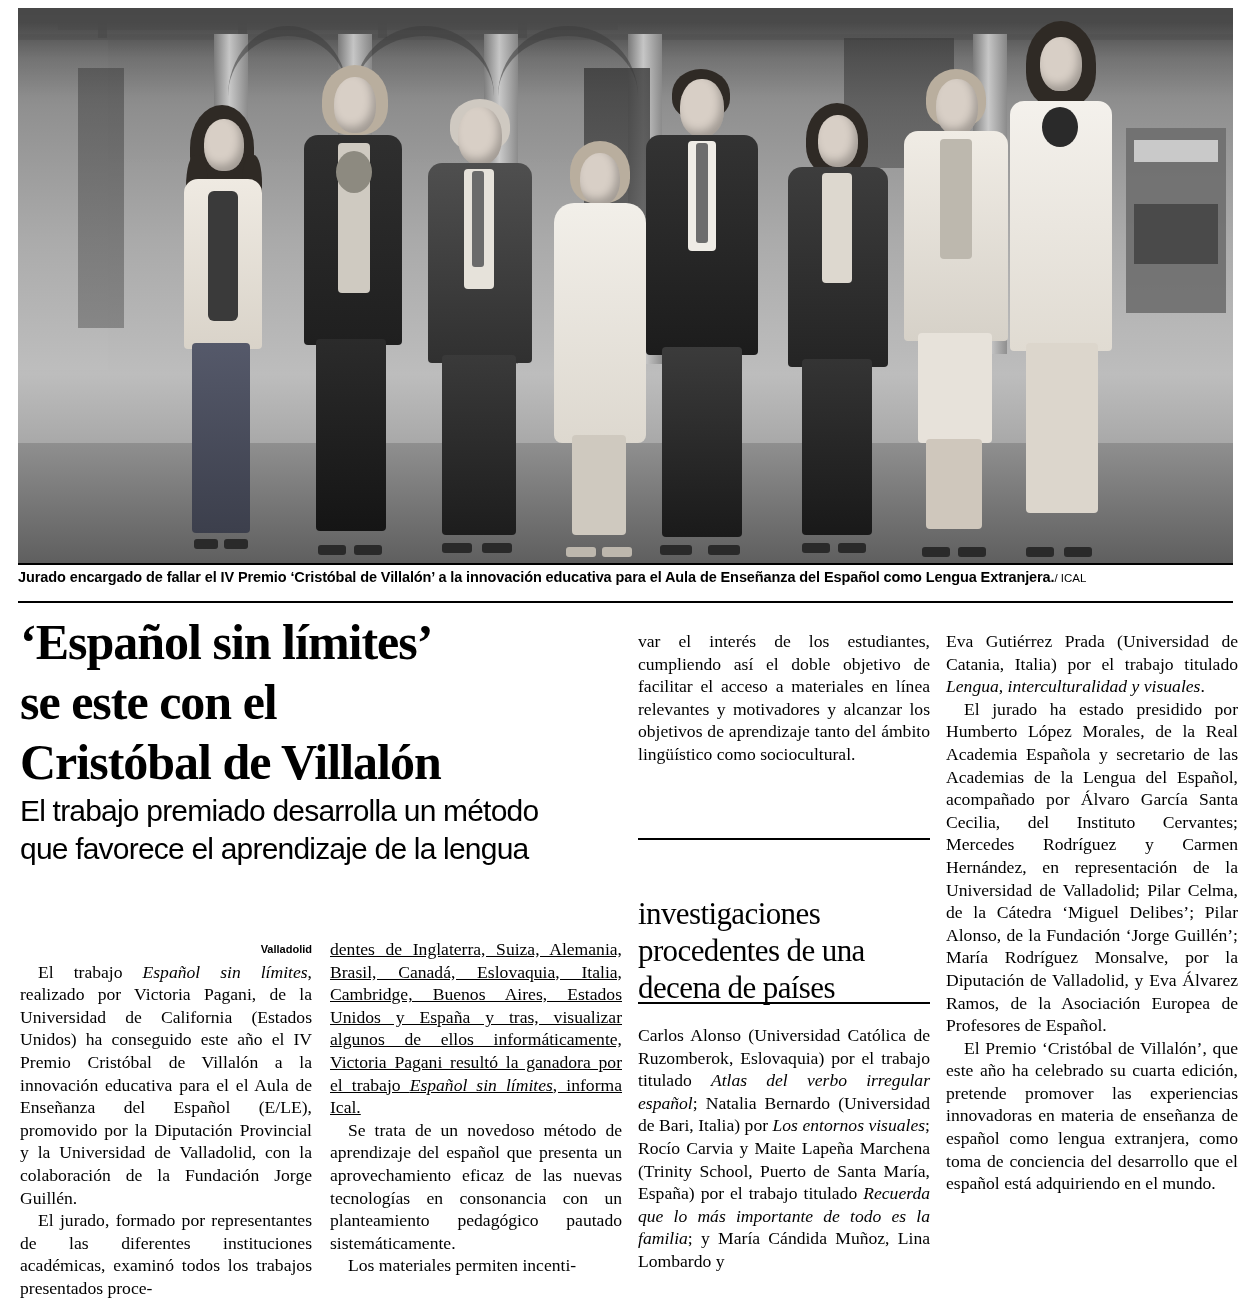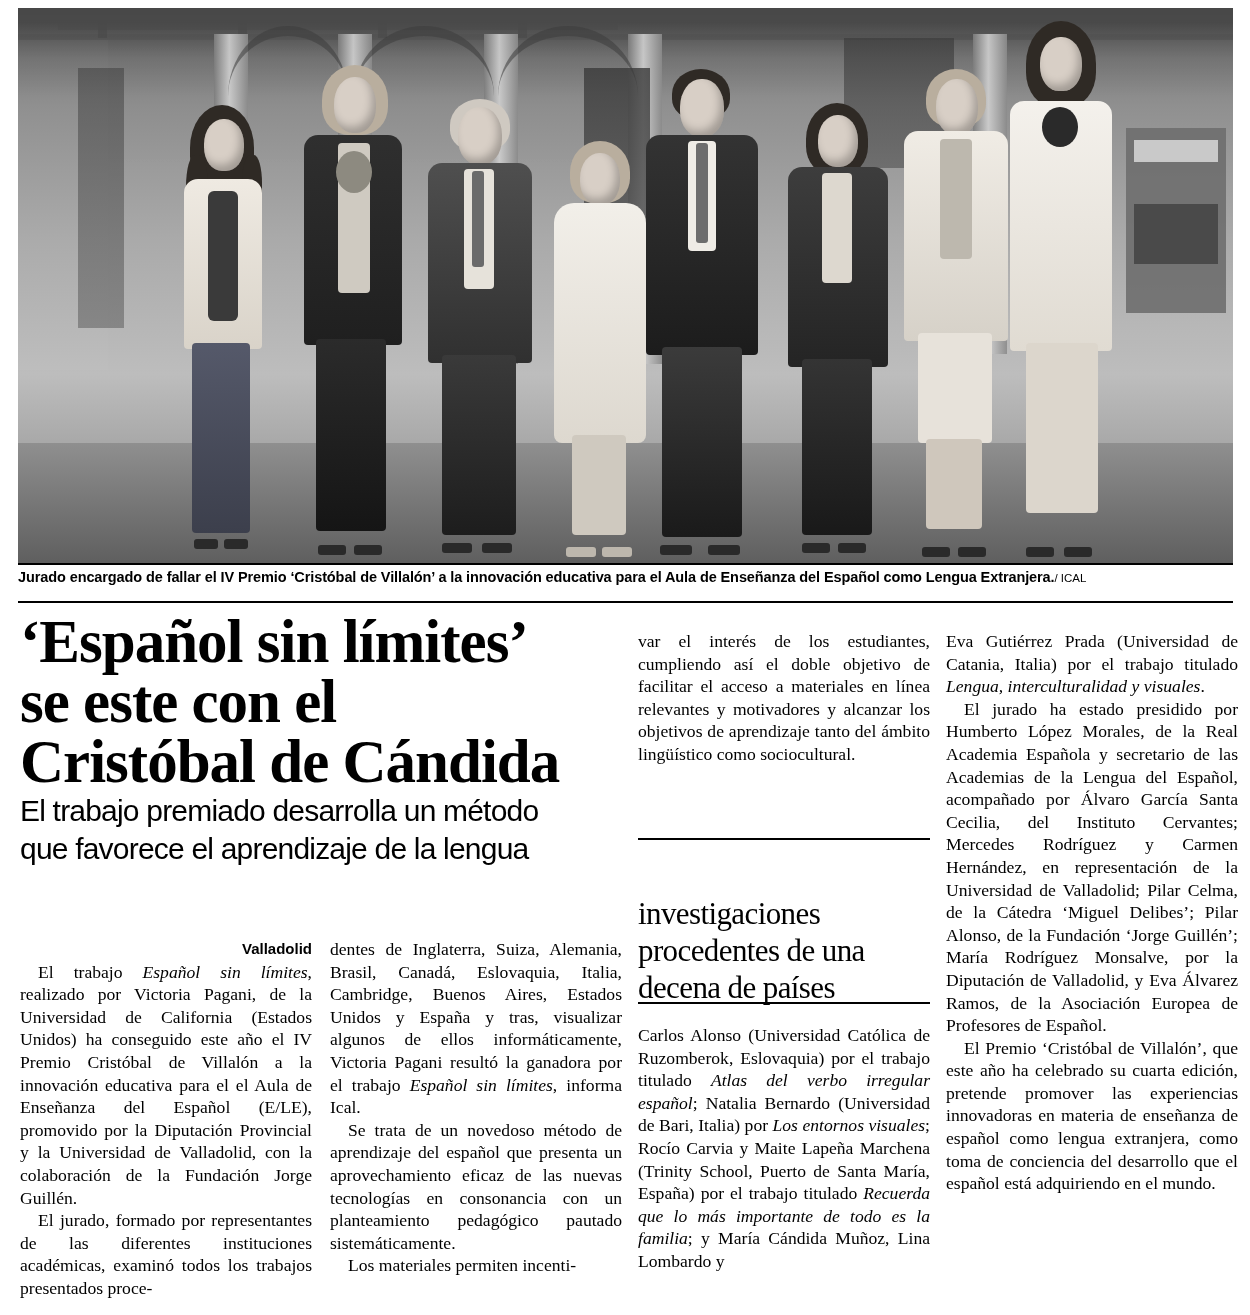--- a/index.html
+++ b/index.html
@@ -133,21 +133,21 @@
   }
 
   
   .headline {
     position: absolute;
     left: 20px;
     top: 612px;
     width: 600px;
     font-family: "Liberation Serif", serif;
     font-weight: bold;
-    font-size: 61px;
+    font-size: 50px;
     line-height: 60px;
     letter-spacing: -1px;
   }
   .subhead {
     position: absolute;
     left: 20px;
     top: 792px;
     width: 600px;
     font-family: "Liberation Sans", sans-serif;
     font-size: 30px;
@@ -163,21 +163,21 @@
     text-align: justify;
     text-justify: inter-word;
     hyphens: auto;
   }
   .col p { margin: 0; text-indent: 18px; }
   .col p.first { text-indent: 18px; }
   .col p + p { margin-top: 0; }
   .dateline {
     font-family: "Liberation Sans", sans-serif;
     font-weight: bold;
-    font-size: 15px;
+    font-size: 11px;
     text-align: right;
     margin: 0 0 2px 0;
     text-indent: 0 !important;
   }
   em { font-style: italic; }
 
   #col1 { left: 20px;  top: 938px; width: 292px; }
   #col2 { left: 330px; top: 938px; width: 292px; }
   #col3 { left: 638px; top: 630px; width: 292px; }
   #col3b{ left: 638px; top: 1024px; width: 292px; }
@@ -326,36 +326,36 @@
 
   <div class="caption-rule" style="top:563px;"></div>
   <div class="caption">
     <span>Jurado encargado de fallar el IV Premio ‘Cristóbal de Villalón’ a la innovación educativa para el Aula de Enseñanza del Español como Lengua Extranjera.</span><span class="credit">/ ICAL</span>
   </div>
   <div class="caption-rule" style="top:601px;"></div>
 
   <h1 class="headline" style="margin:0;">
     <span>‘Español sin límites’</span><br>
     <span>se este con el</span><br>
-    <span>Cristóbal de Cándida</span>
+    <span>Cristóbal de Villalón</span>
   </h1>
 
   <h2 class="subhead" style="margin:0;font-weight:normal;">
     <span>El trabajo premiado desarrolla un método</span><br>
     <span>que favorece el aprendizaje de la lengua</span>
   </h2>
 
   <div class="col" id="col1">
     <p class="dateline">Valladolid</p>
     <p class="first">El trabajo <em>Español sin límites</em>, realizado por Victoria Pagani, de la Universidad de California (Estados Unidos) ha conseguido este año el IV Premio Cristóbal de Villalón a la innovación educativa para el el Aula de Enseñanza del Español (E/LE), promovido por la Diputación Provincial y la Universidad de Valladolid, con la colaboración de la Fundación Jorge Guillén.</p>
     <p>El jurado, formado por representantes de las diferentes instituciones académicas, examinó todos los trabajos presentados proce-</p>
   </div>
 
   <div class="col" id="col2">
-    <p style="text-indent:0;">dentes de Inglaterra, Suiza, Alemania, Brasil, Canadá, Eslovaquia, Italia, Cambridge, Buenos Aires, Estados Unidos y España y tras, visualizar algunos de ellos informáticamente, Victoria Pagani resultó la ganadora por el trabajo <em>Español sin límites</em>, informa Ical.</p>
+    <p style="text-indent:0;text-decoration:underline;">dentes de Inglaterra, Suiza, Alemania, Brasil, Canadá, Eslovaquia, Italia, Cambridge, Buenos Aires, Estados Unidos y España y tras, visualizar algunos de ellos informáticamente, Victoria Pagani resultó la ganadora por el trabajo <em>Español sin límites</em>, informa Ical.</p>
     <p>Se trata de un novedoso método de aprendizaje del español que presenta un aprovechamiento eficaz de las nuevas tecnologías en consonancia con un planteamiento pedagógico pautado sistemáticamente.</p>
     <p>Los materiales permiten incenti-</p>
   </div>
 
   <div class="col" id="col3">
     <p style="text-indent:0;">var el interés de los estudiantes, cumpliendo así el doble objetivo de facilitar el acceso a materiales en línea relevantes y motivadores y alcanzar los objetivos de aprendizaje tanto del ámbito lingüístico como sociocultural.</p>
   </div>
 
   <div class="rule-h" style="left:638px;top:838px;width:292px;"></div>
   <div class="crosshead">

